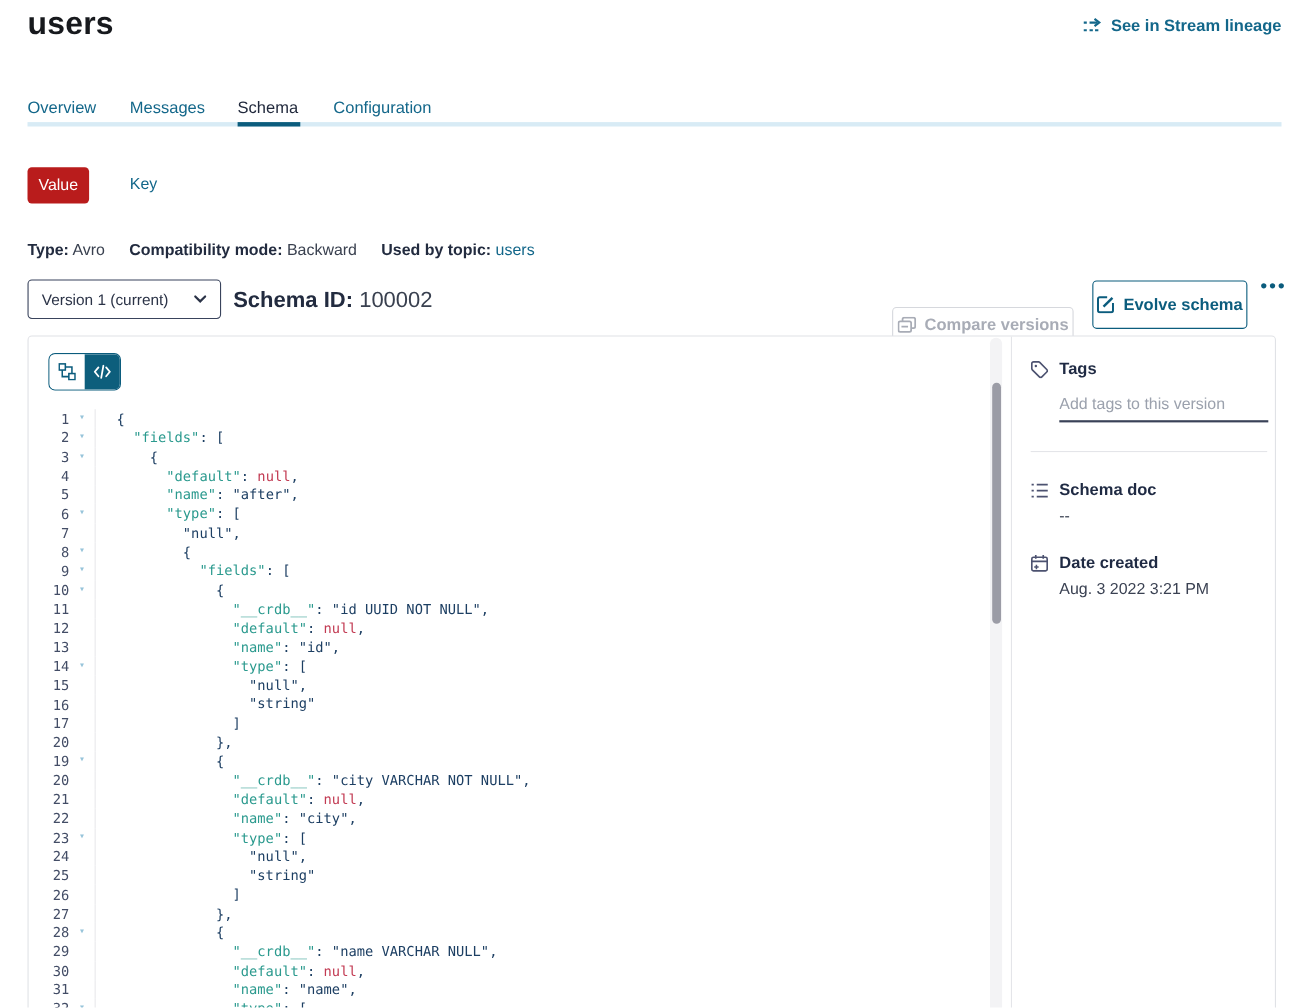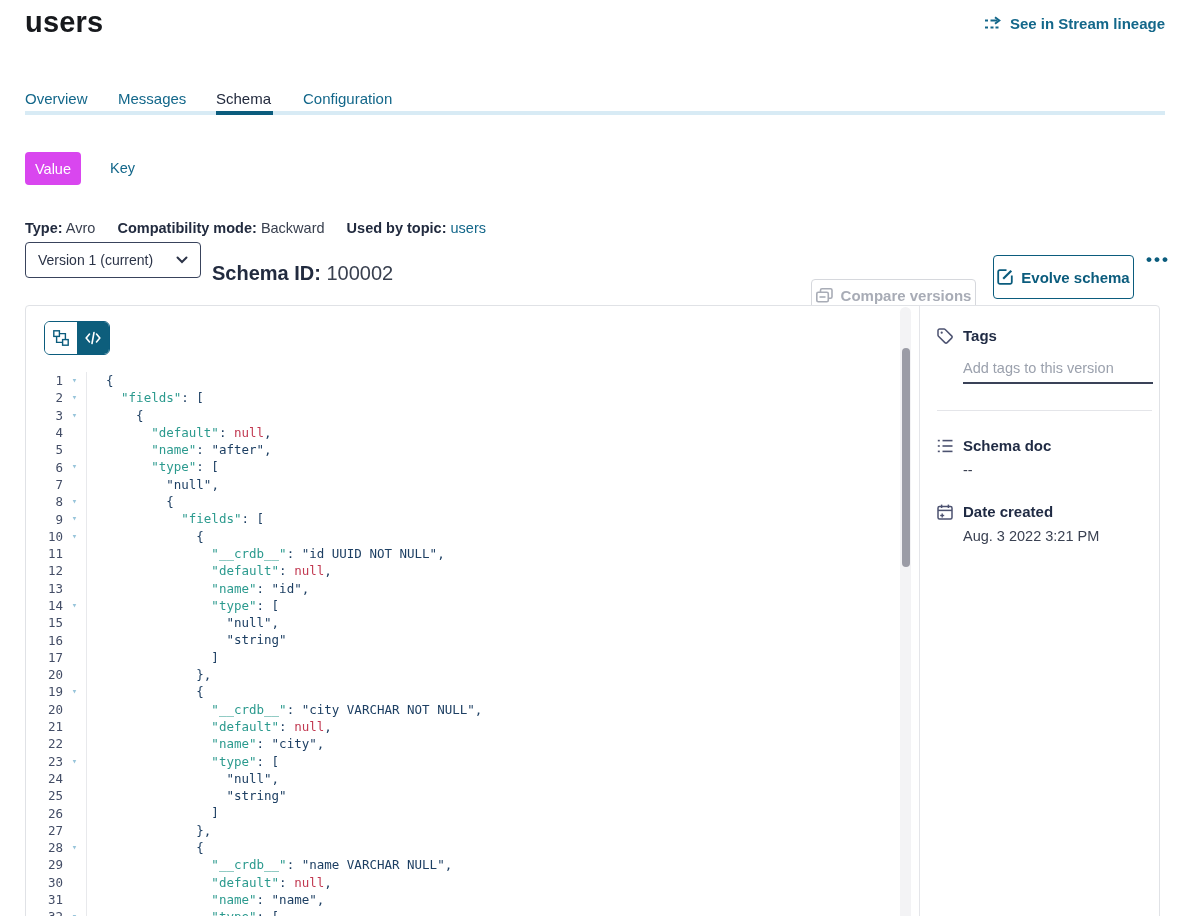--- a/index.html
+++ b/index.html
@@ -12,32 +12,32 @@
   .lineage-link { top:15px; right:24px; display:flex; align-items:center; gap:7px;
     color:#13678a; font-size:15px; font-weight:700; cursor:pointer; }
 
   
   .tab { top:90px; font-size:15px; color:#13678a; cursor:pointer; }
   .tab.active { color:#21293c; font-weight:400; }
   .tabs-bar { left:25px; top:111px; width:1140px; height:4px; background:#d8ebf5; }
   .tabs-bar-active { left:216px; top:111px; width:57px; height:4px; background:#0b5c7d; z-index:2; }
 
   
-  .value-btn { left:25px; top:152px; width:56px; height:33px; background:#d946ef; color:#fff;
+  .value-btn { left:25px; top:152px; width:56px; height:33px; background:#b91c1c; color:#fff;
     border:none; border-radius:4px; font-size:14.5px; font-family:inherit; cursor:pointer; }
-  .key-btn { left:110px; top:160px; color:#13678a; font-size:14.5px; cursor:pointer; background:none; border:none; font-family:inherit; }
+  .key-btn { left:118px; top:160px; color:#13678a; font-size:14.5px; cursor:pointer; background:none; border:none; font-family:inherit; }
 
   
   .meta-row { left:25px; top:220px; font-size:14.5px; color:#39404f; }
   .meta-row b { color:#222b3f; }
   .meta-sep { display:inline-block; width:14px; }
   .topic-link { color:#13678a; cursor:pointer; }
 
   
-  .version-select { left:25px; top:242px; width:176px; height:36px; border:1px solid #39435c;
+  .version-select { left:25px; top:254px; width:176px; height:36px; border:1px solid #39435c;
     border-radius:4px; background:#fff; display:flex; align-items:center; justify-content:space-between;
     padding:0 12px; font-size:14px; color:#2b3347; cursor:pointer; }
   .schema-id { left:212px; top:262px; font-size:20px; color:#39404f; }
   .schema-id b { color:#222b3f; }
   .btn-compare { left:811px; top:255px; width:165px; height:33px; border:1px solid #d6d8dd; border-radius:4px;
     background:#fff; color:#a8acb6; font-size:15px; font-weight:700; font-family:inherit;
     display:flex; align-items:center; justify-content:center; gap:8px; cursor:default;margin-top:24px; }
   .btn-evolve { left:993px; top:255px; width:141px; height:44px; border:1.5px solid #0b5c7d; border-radius:4px;
     background:#fff; color:#0b5c7d; font-size:15px; font-weight:700; font-family:inherit;
     display:flex; align-items:center; justify-content:center; gap:8px; cursor:pointer; }

